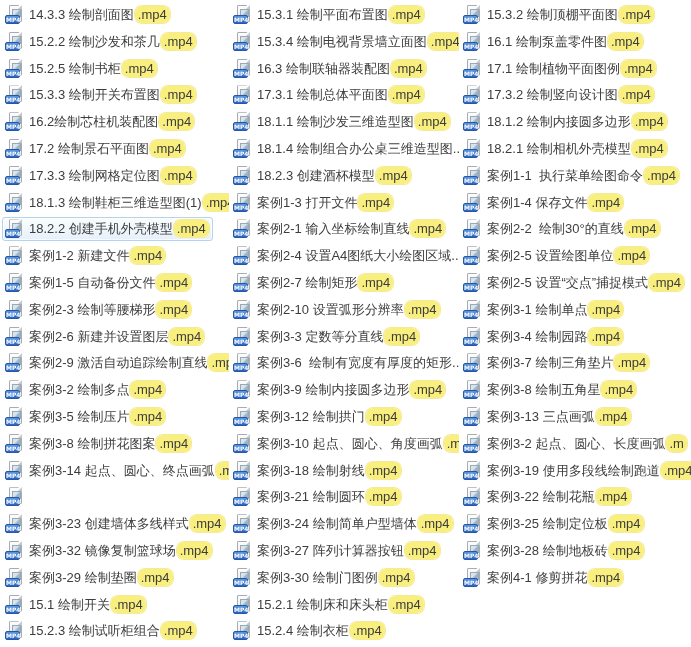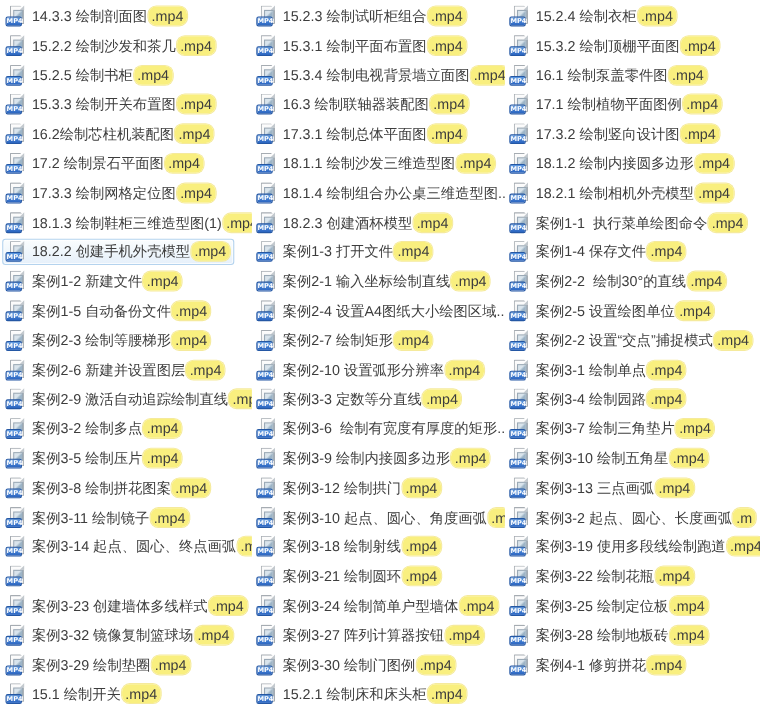--- a/index.html
+++ b/index.html
@@ -249,29 +249,20 @@
     </span>
     <span class="fname"><span>案例3-8 绘制拼花图案</span><span class="hl">.mp4</span></span>
   </div>
     <div class="file-item">
     <span class="fileicon">
       <span class="page"></span>
       <span class="fold"></span>
       <span class="pic"></span>
       <span class="badge">MP4</span>
     </span>
-    <span class="fname"><span>案例3-11 绘制镜子</span><span class="hl">.mp4</span></span>
-  </div>
-    <div class="file-item">
-    <span class="fileicon">
-      <span class="page"></span>
-      <span class="fold"></span>
-      <span class="pic"></span>
-      <span class="badge">MP4</span>
-    </span>
     <span class="fname"><span>案例3-14 起点、圆心、终点画弧</span><span class="hl">.m</span></span>
   </div>
     <div class="file-item">
     <span class="fileicon">
       <span class="page"></span>
       <span class="fold"></span>
       <span class="pic"></span>
       <span class="badge">MP4</span>
     </span>
   </div>
@@ -626,21 +617,21 @@
     </span>
     <span class="fname"><span>案例2-5 设置绘图单位</span><span class="hl">.mp4</span></span>
   </div>
     <div class="file-item">
     <span class="fileicon">
       <span class="page"></span>
       <span class="fold"></span>
       <span class="pic"></span>
       <span class="badge">MP4</span>
     </span>
-    <span class="fname"><span>案例2-2 设置“交点”捕捉模式</span><span class="hl">.mp4</span></span>
+    <span class="fname"><span>案例2-5 设置“交点”捕捉模式</span><span class="hl">.mp4</span></span>
   </div>
     <div class="file-item">
     <span class="fileicon">
       <span class="page"></span>
       <span class="fold"></span>
       <span class="pic"></span>
       <span class="badge">MP4</span>
     </span>
     <span class="fname"><span>案例3-1 绘制单点</span><span class="hl">.mp4</span></span>
   </div>
@@ -662,21 +653,21 @@
     </span>
     <span class="fname"><span>案例3-7 绘制三角垫片</span><span class="hl">.mp4</span></span>
   </div>
     <div class="file-item">
     <span class="fileicon">
       <span class="page"></span>
       <span class="fold"></span>
       <span class="pic"></span>
       <span class="badge">MP4</span>
     </span>
-    <span class="fname"><span>案例3-10 绘制五角星</span><span class="hl">.mp4</span></span>
+    <span class="fname"><span>案例3-8 绘制五角星</span><span class="hl">.mp4</span></span>
   </div>
     <div class="file-item">
     <span class="fileicon">
       <span class="page"></span>
       <span class="fold"></span>
       <span class="pic"></span>
       <span class="badge">MP4</span>
     </span>
     <span class="fname"><span>案例3-13 三点画弧</span><span class="hl">.mp4</span></span>
   </div>

